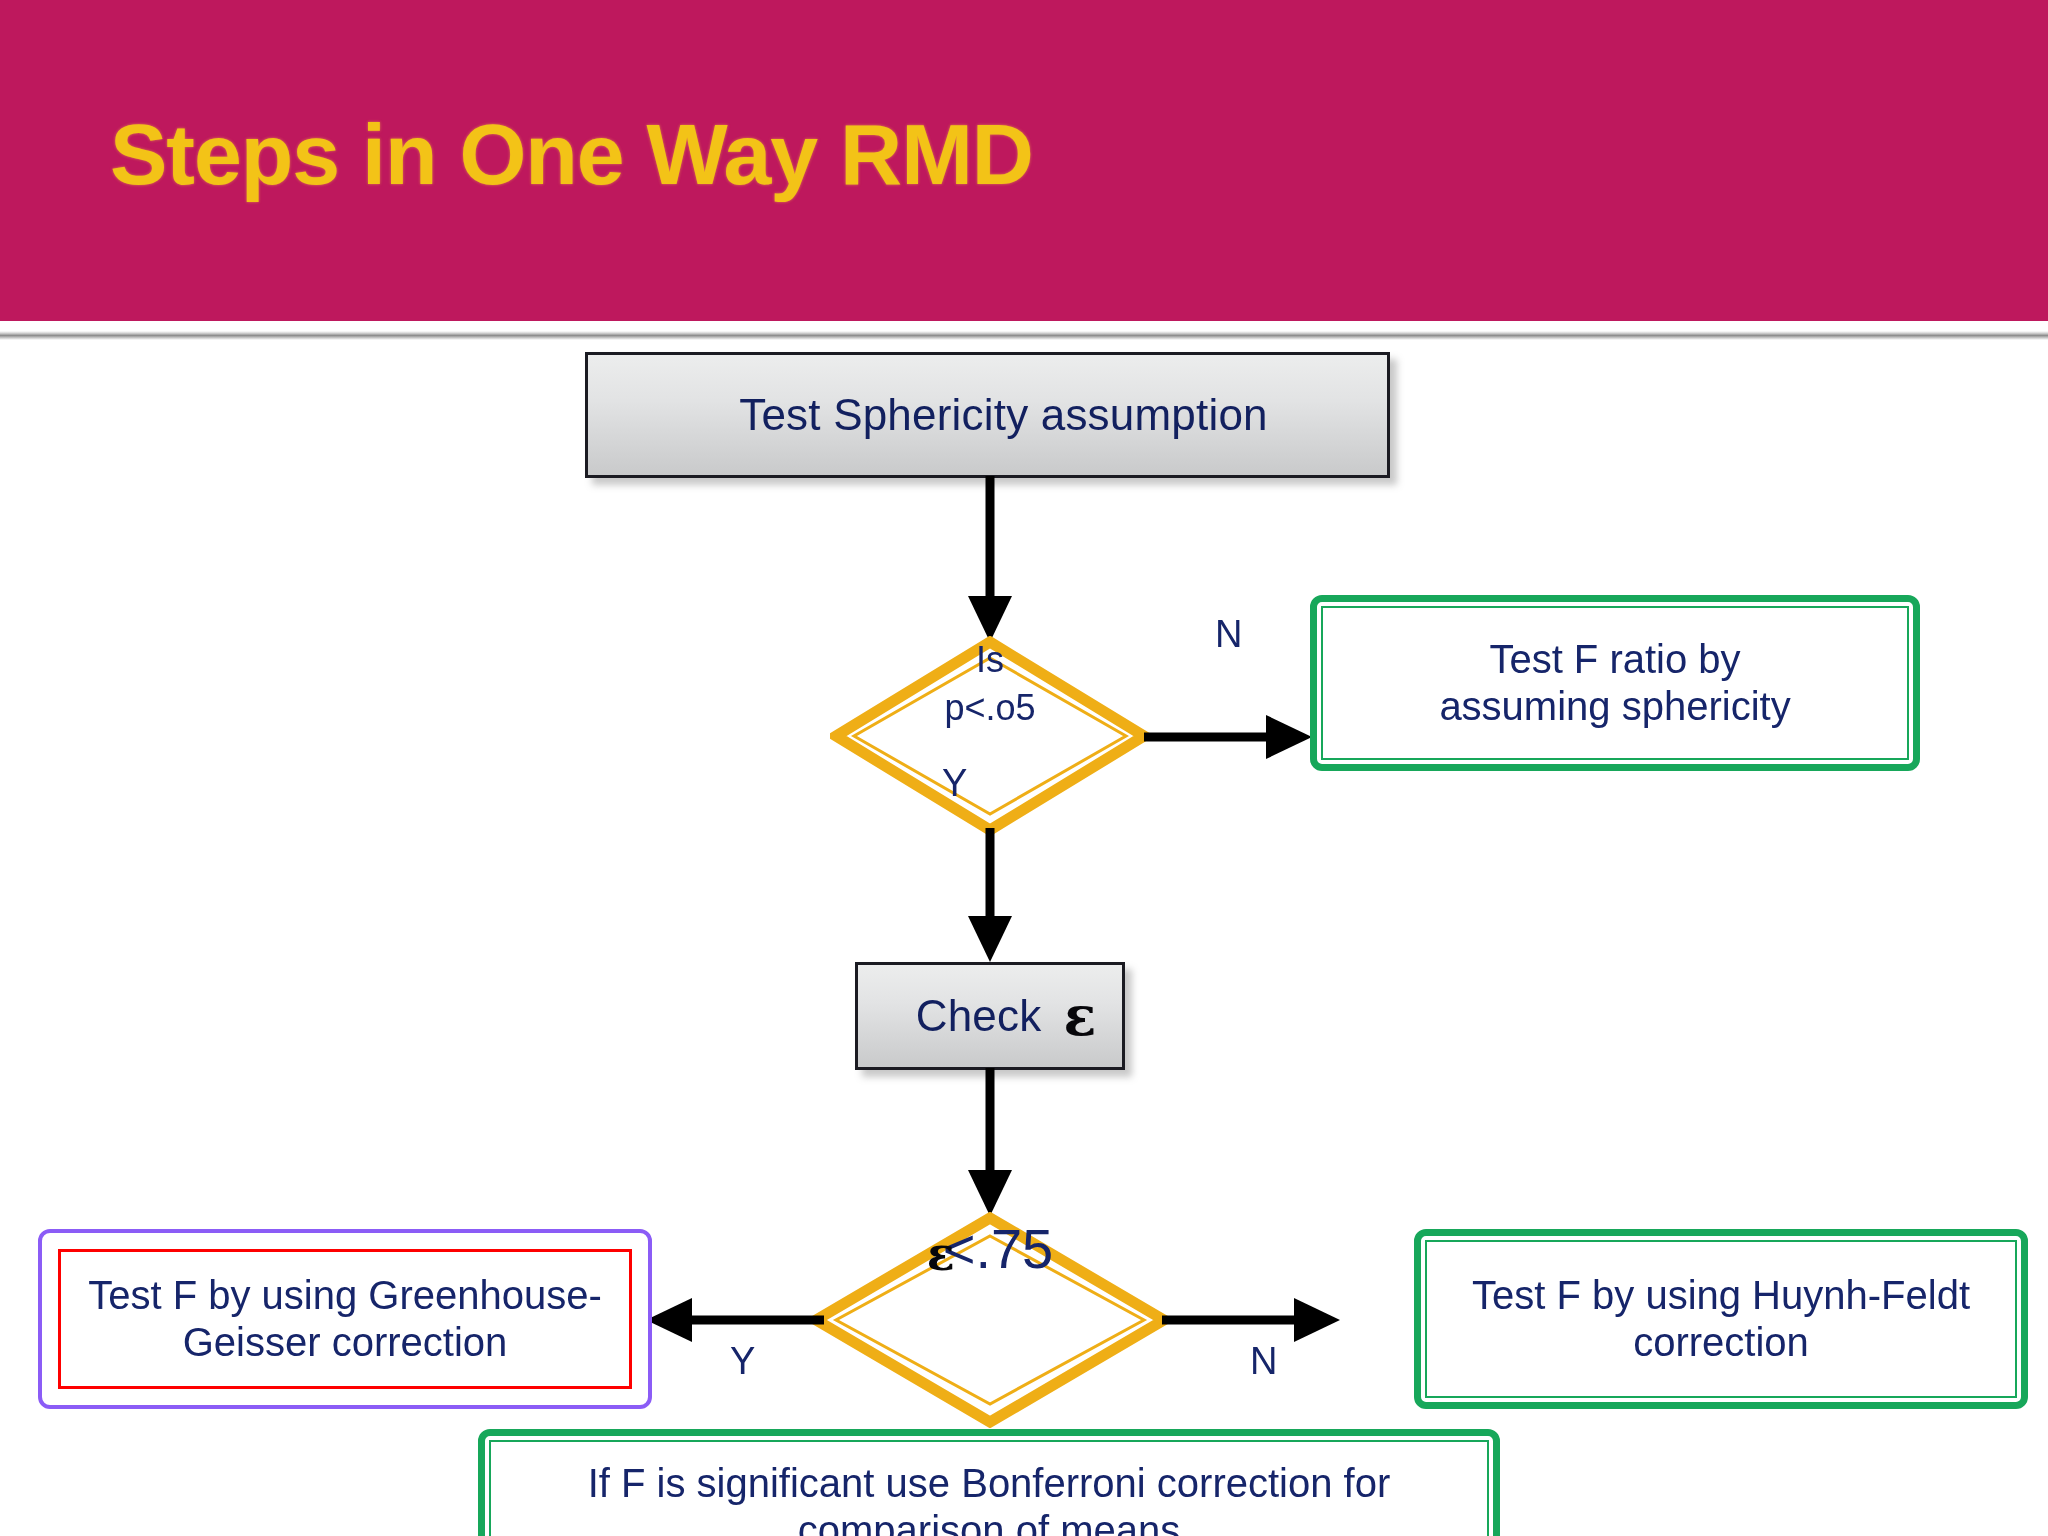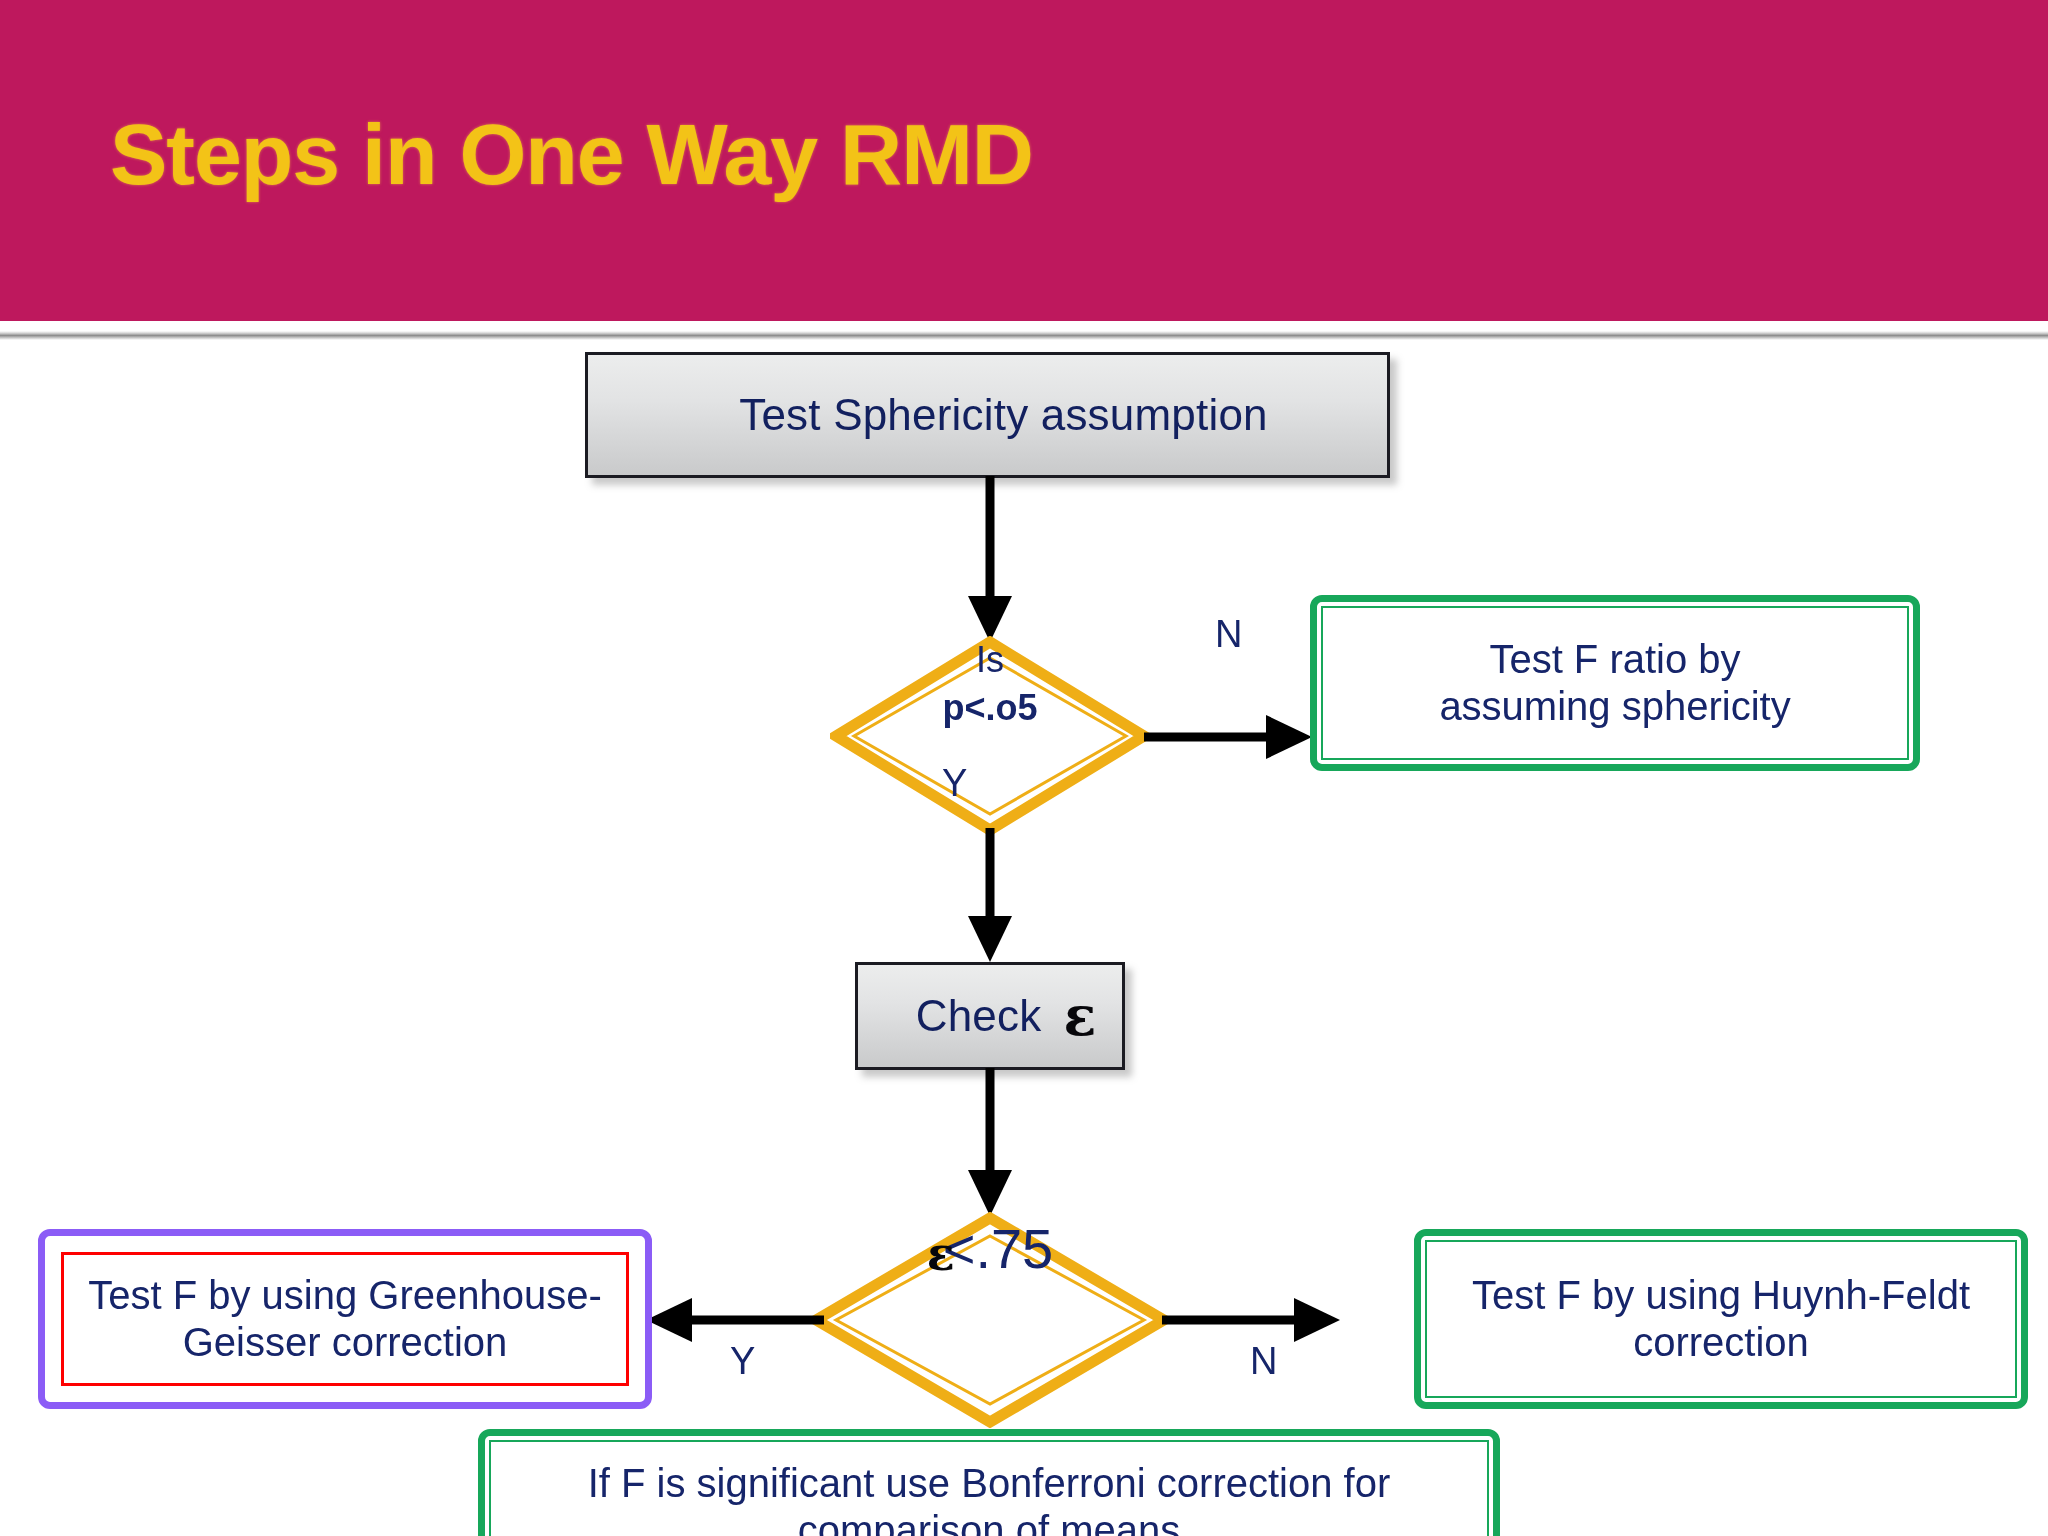--- a/index.html
+++ b/index.html
@@ -67,32 +67,32 @@
     box-sizing:border-box;
     display:flex;align-items:center;justify-content:center;
     background:#fff;
   }
   .outline-box .txt{
     font-size:40px;color:#16256a;line-height:1.18;
     padding:0 14px;white-space:pre-line;
   }
   .green-box{border:7px solid #17a75a;padding:4px;}
   .green-box .inner{border:2px solid #17a75a;}
-  .red-box{border:7px solid #8b5cf6;padding:16px;}
+  .red-box{border:4px solid #8b5cf6;padding:16px;}
   .red-box .inner{border:3px solid #fe0000;}
 
   
   .diamond{position:absolute;}
   .diamond .dlabel{
     position:absolute;left:0;top:0;width:100%;height:100%;
     display:flex;flex-direction:column;align-items:center;justify-content:flex-start;
     color:#16256a;font-size:36px;line-height:1.32;pointer-events:none;
   }
   .dlabel .l1{display:block;}
-  .dlabel .l2{display:block;font-weight:bold;}
+  .dlabel .l2{display:block;}
   .dlabel .mix{display:flex;align-items:baseline;}
   .dlabel .mix .eps2{
     font-family:"DejaVu Serif", serif;font-weight:bold;
     font-size:46px;color:#07070b;margin-right:-12px;position:relative;top:2px;
   }
   .dlabel .mix .rest{font-size:56px;color:#16256a;}
 
   
   .edge-label{position:absolute;font-size:38px;color:#16256a;}
 

